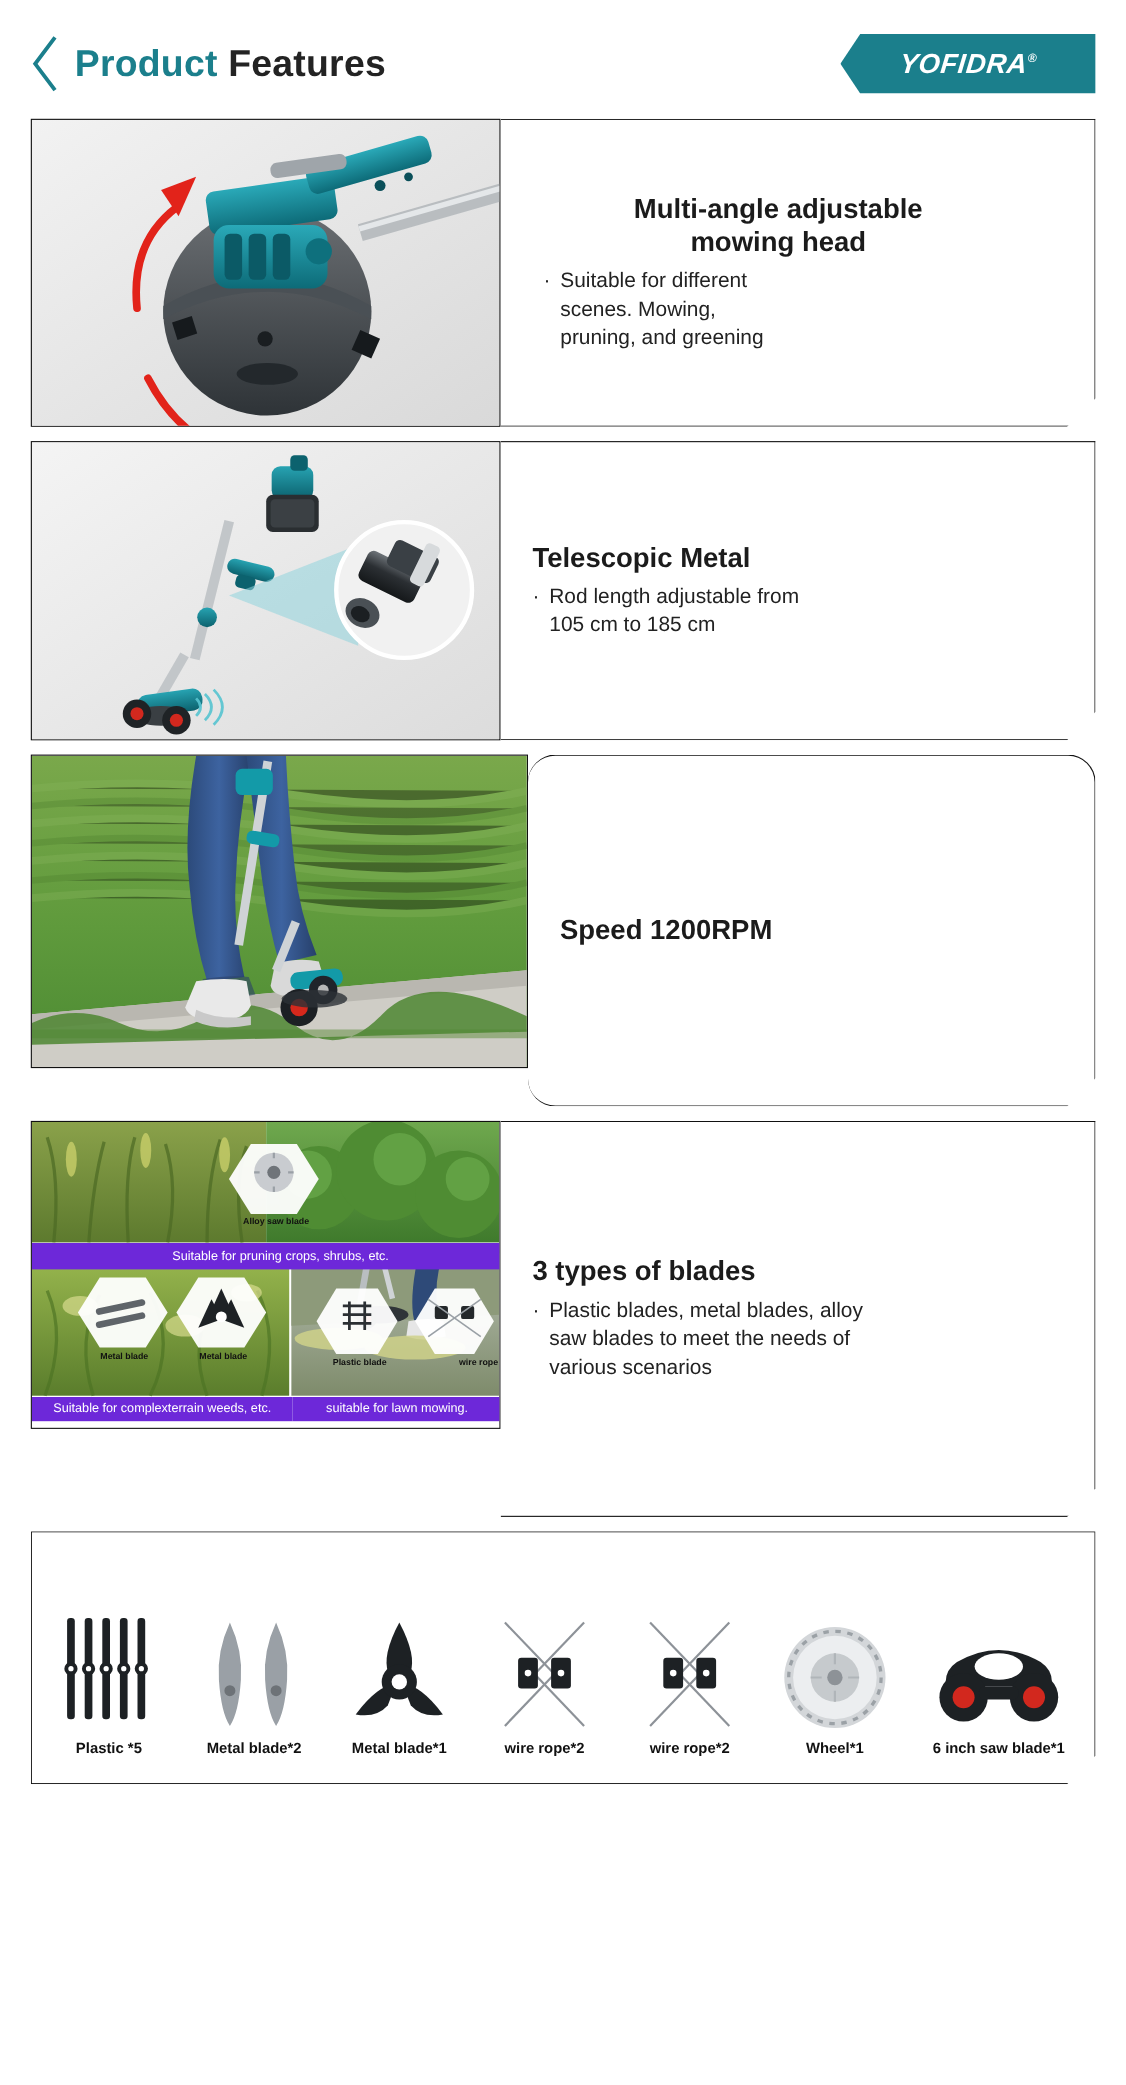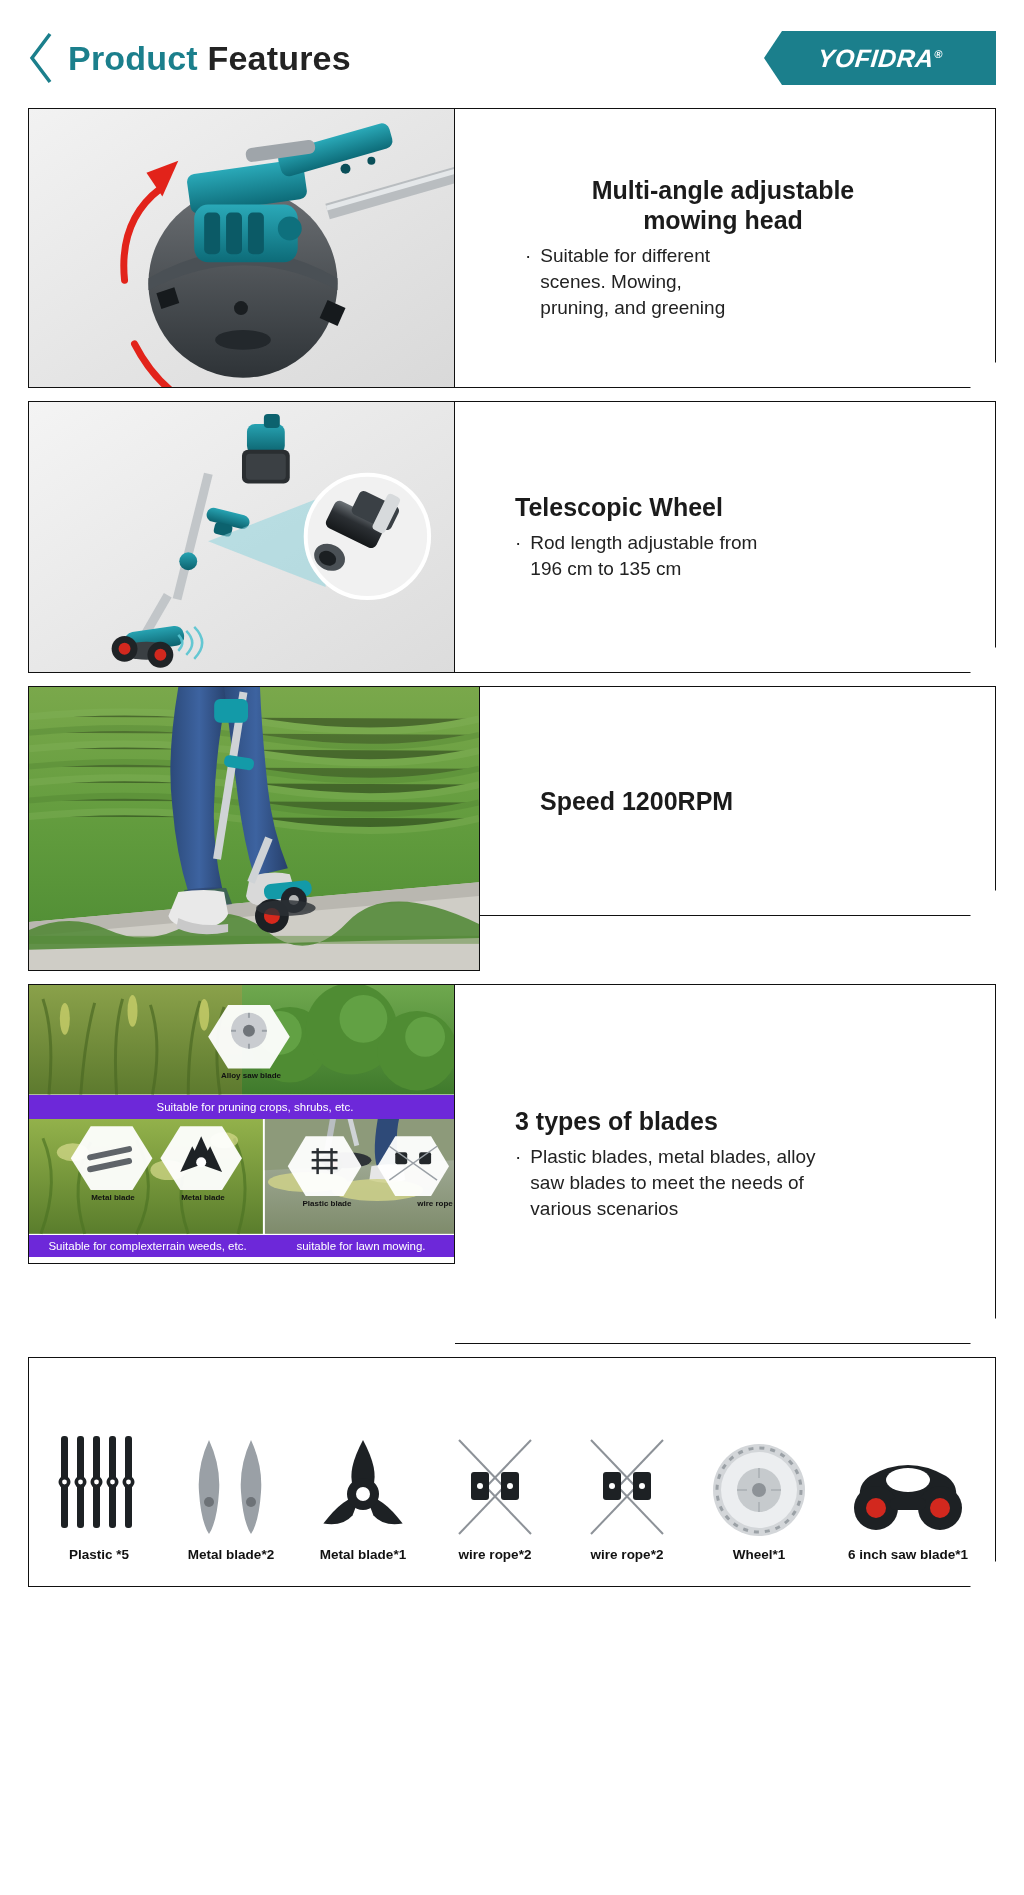--- a/index.html
+++ b/index.html
@@ -92,21 +92,21 @@
   }
   .text-box {
     position: relative;
     flex: 1 1 auto;
     border: 1px solid #111;
     border-left: none;
     background: #fff;
     display: flex;
     flex-direction: column;
     justify-content: center;
-    padding: 0 34px 0 60px;
+    padding: 0 34px 0 29px;
   }
   
   .text-box.clip {
     clip-path: polygon(0 0, 100% 0, 100% calc(100% - 26px), calc(100% - 26px) 100%, 0 100%);
   }
   .feat-title {
     font-size: 25px;
     font-weight: bold;
     color: #1b1b1b;
     line-height: 1.2;
@@ -129,21 +129,21 @@
   .f1 .img-box { width: 427px; height: 280px; }
   .f1 .text-box { height: 280px; }
   .f1 .feat-title { text-align: center; padding-right: 20px; }
 
   
   .f2 .img-box { width: 427px; height: 272px; }
   .f2 .text-box { height: 272px; }
 
   
   .f3 .img-box { width: 452px; height: 285px; }
-  .f3 .text-box { height: 230px; }
+  .f3 .text-box { height: 320px; border-radius: 25px; }
 
   
   .f4 .img-box { width: 427px; height: 280px; background:#fff; }
   .f4 .text-box { height: 360px; }
 
   
   .accessories {
     position: relative;
     border: 1px solid #111;
     height: 230px;
@@ -352,25 +352,25 @@
           <rect x="300" y="108" width="56" height="30" rx="6" fill="url(#tubeg)" transform="rotate(26 328 123)"></rect>
           <rect x="326" y="96" width="44" height="26" rx="5" fill="#3a4045" transform="rotate(26 348 109)"></rect>
           <ellipse cx="302" cy="156" rx="16" ry="13" fill="#4a5055" transform="rotate(26 302 156)"></ellipse>
           <ellipse cx="300" cy="157" rx="9" ry="7" fill="#1b1f22" transform="rotate(26 300 157)"></ellipse>
           <rect x="352" y="92" width="14" height="40" rx="4" fill="#d7dadc" transform="rotate(26 359 112)"></rect>
         </g>
       </svg>
 
     </div>
     <div class="text-box clip">
-      <div class="feat-title">Telescopic Wheel</div>
+      <div class="feat-title">Telescopic Metal</div>
       <div class="bullet-row">
         <span class="bullet-dot">·</span>
         <span style="white-space:pre-line;">Rod length adjustable from
-196 cm to 135 cm</span>
+105 cm to 185 cm</span>
       </div>
     </div>
   </div>
 
   <div class="feature f3">
     <div class="img-box">
       <svg class="ill" viewBox="0 0 452 285" preserveAspectRatio="none">
         <defs>
           <linearGradient id="gras" x1="0" y1="0" x2="0" y2="1">
             <stop offset="0%" stop-color="#7aa84b"></stop>

